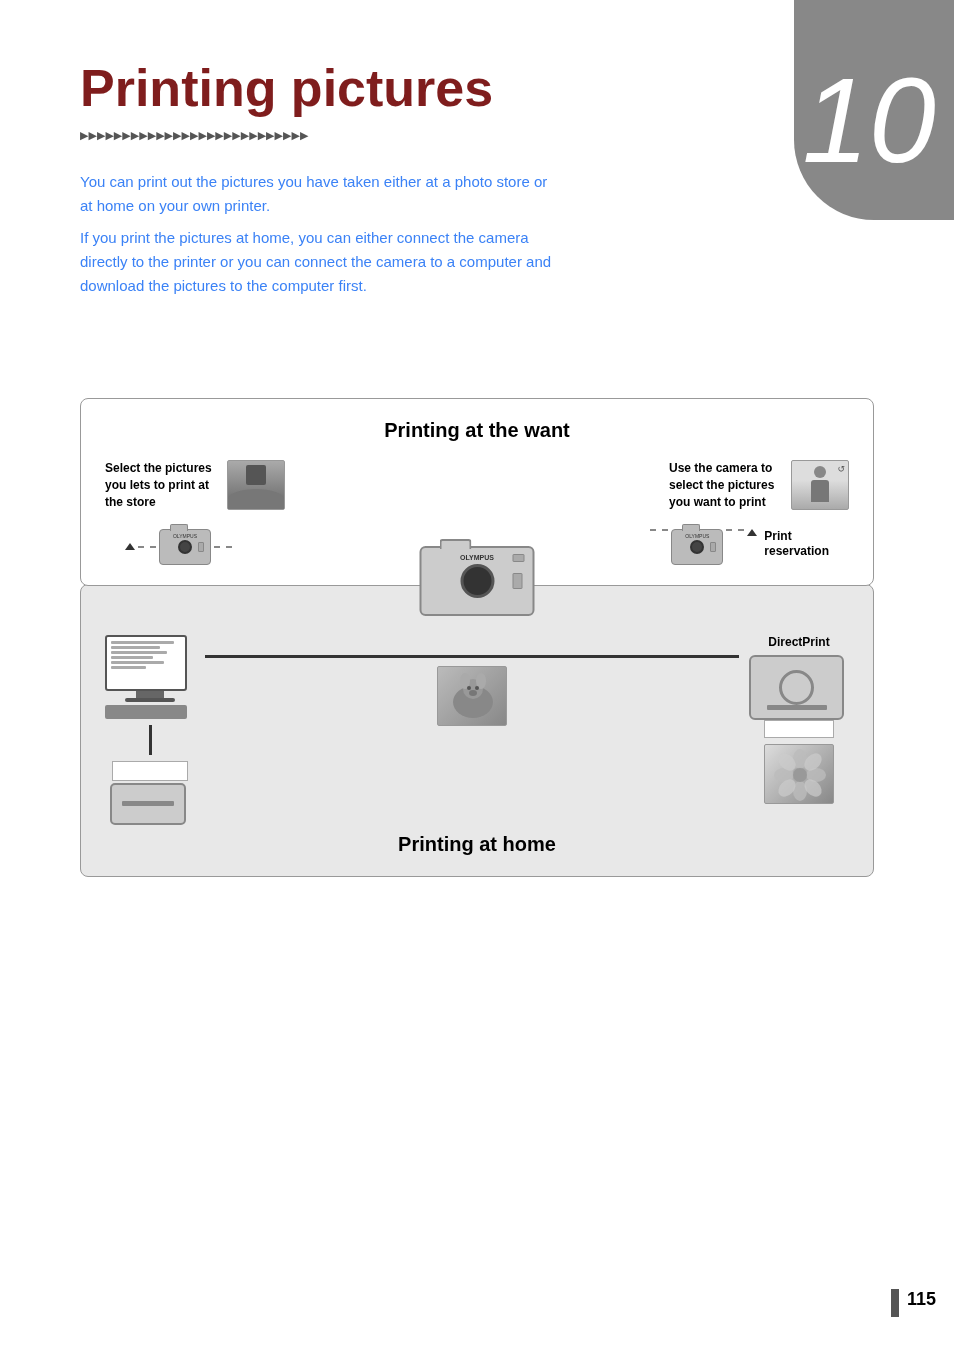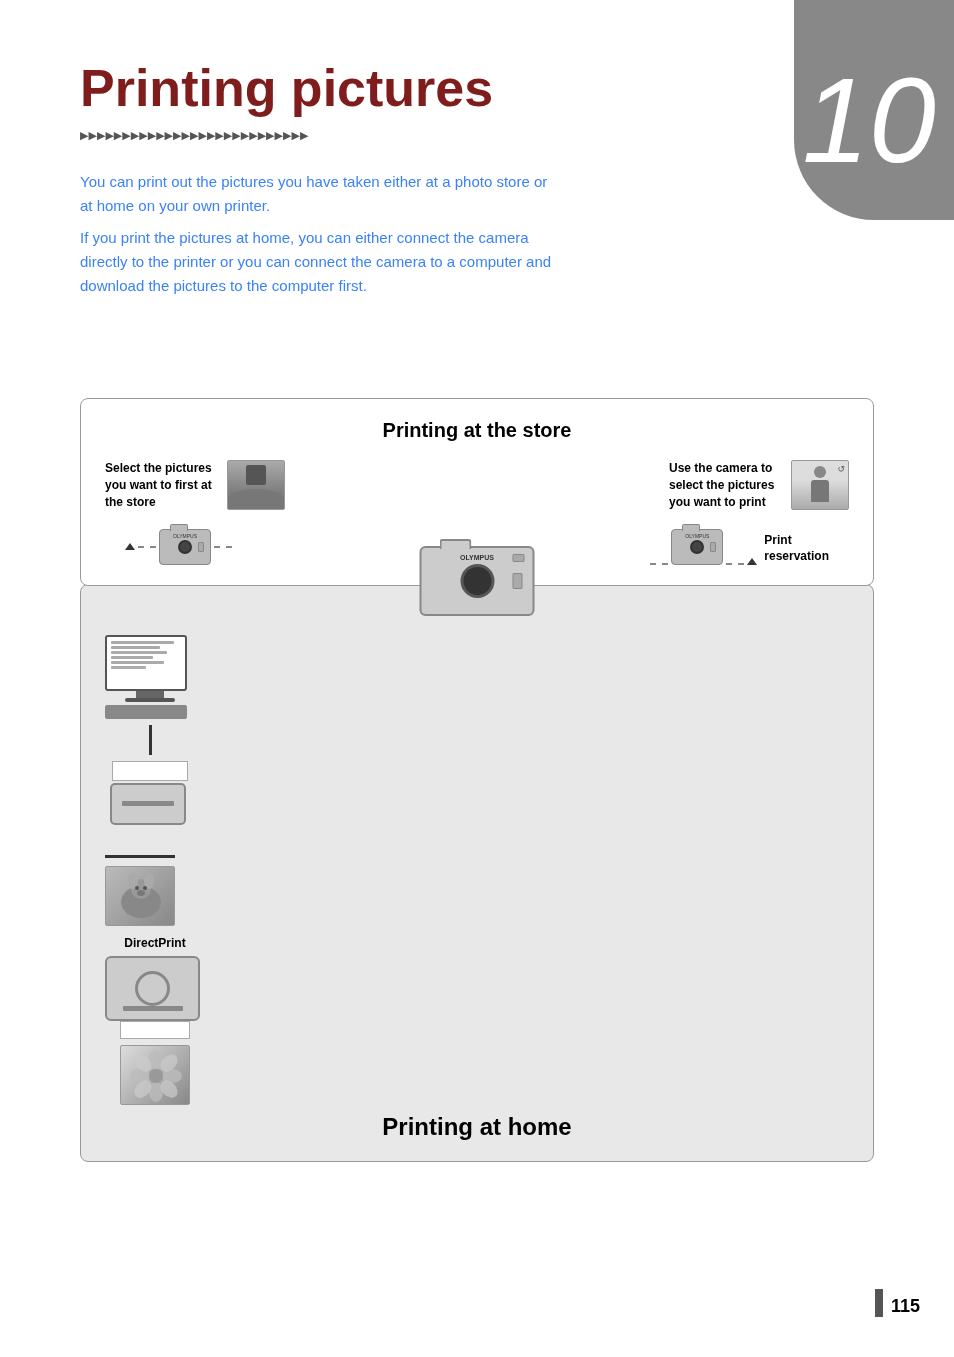--- a/index.html
+++ b/index.html
@@ -165,41 +165,41 @@
       border: 1.5px solid #999999;
       border-radius: 8px;
       background: #e8e8e8;
       padding: 16px 24px 20px 24px;
       margin-top: -2px;
       position: relative;
       z-index: 1;
     }
 
     .home-box-title {
-      font-size: 24px;
+      font-size: 20px;
       font-weight: bold;
       color: #000000;
       text-align: center;
       margin-top: 8px;
     }
 
     
     .directprint-label {
       font-size: 12px;
       font-weight: bold;
       color: #000;
     }
 
     
     .page-number {
       position: absolute;
       bottom: 40px;
-      right: 34px;
-      display: flex;
-      align-items: flex-end;
+      right: 18px;
+      display: flex;
+      align-items: flex-start;
       margin-left: 11px;
     }
     .page-num-bar {
       width: 8px;
       height: 28px;
       background: #555;
       margin-right: 8px;
     }
     .page-num-text {
       font-size: 18px;
@@ -256,26 +256,26 @@
 
   <div class="intro-text">
     <p>You can print out the pictures you have taken either at a photo store or at home on your own printer.</p>
     <p style="margin-top:8px;">If you print the pictures at home, you can either connect the camera directly to the printer or you can connect the camera to a computer and download the pictures to the computer first.</p>
   </div>
 </div>
 
 <div class="diagram-wrapper" style="margin: 0 80px; position: relative;">
 
   <div class="store-box">
-    <div class="store-box-title">Printing at the store</div>
+    <div class="store-box-title">Printing at the want</div>
 
     <div class="store-row">
 
       <div class="store-left">
-        <div class="store-label">Select the pictures you want to first at the store</div>
+        <div class="store-label">Select the pictures you lets to print at the store</div>
 
         <div class="photo-thumb photo-thumb-surfer">
           <div class="surfer-wave"></div>
           <div class="surfer-figure"></div>
         </div>
       </div>
 
       <div class="store-right">
         <div class="store-label">Use the camera to select the pictures you want to print</div>
 
@@ -298,21 +298,21 @@
 
         <div style="width:52px;height:36px;background:#bbb;border-radius:4px;border:1.5px solid #888;position:relative;display:flex;align-items:center;justify-content:center;">
           <div style="position:absolute;top:-6px;left:10px;width:18px;height:7px;background:#bbb;border-radius:2px 2px 0 0;border:1.5px solid #888;border-bottom:none;"></div>
           <div style="font-size:5px;position:absolute;top:3px;left:50%;transform:translateX(-50%);color:#333;white-space:nowrap;">OLYMPUS</div>
           <div style="width:14px;height:14px;border-radius:50%;background:#444;border:2px solid #333;"></div>
           <div style="position:absolute;right:6px;top:50%;transform:translateY(-50%);width:6px;height:10px;background:#aaa;border-radius:1px;border:1px solid #888;"></div>
         </div>
         <div style="border-top:2px dashed #888;width:18px;"></div>
       </div>
 
-      <div style="display:flex;align-items:flex-end;gap:3px;">
+      <div style="display:flex;align-items:flex-start;gap:3px;">
         <div style="border-top:2px dashed #888;width:18px;"></div>
         <div style="width:52px;height:36px;background:#bbb;border-radius:4px;border:1.5px solid #888;position:relative;display:flex;align-items:center;justify-content:center;">
           <div style="position:absolute;top:-6px;left:10px;width:18px;height:7px;background:#bbb;border-radius:2px 2px 0 0;border:1.5px solid #888;border-bottom:none;"></div>
           <div style="font-size:5px;position:absolute;top:3px;left:50%;transform:translateX(-50%);color:#333;white-space:nowrap;">OLYMPUS</div>
           <div style="width:14px;height:14px;border-radius:50%;background:#444;border:2px solid #333;"></div>
           <div style="position:absolute;right:6px;top:50%;transform:translateY(-50%);width:6px;height:10px;background:#aaa;border-radius:1px;border:1px solid #888;"></div>
         </div>
         <div style="border-top:2px dashed #888;width:18px;"></div>
         <div class="up-arrow-sm"></div>
         <div class="print-reservation">Print<br>reservation</div>
@@ -327,21 +327,21 @@
         <div style="font-size:7px;position:absolute;top:6px;left:50%;transform:translateX(-50%);color:#333;font-weight:bold;white-space:nowrap;">OLYMPUS</div>
         <div style="width:34px;height:34px;border-radius:50%;background:#333;border:3px solid #555;"></div>
         <div style="position:absolute;right:10px;top:50%;transform:translateY(-50%);width:10px;height:16px;background:#aaa;border-radius:1px;border:1.5px solid #888;"></div>
         <div style="position:absolute;top:6px;right:8px;width:12px;height:8px;background:#aaa;border-radius:1px;border:1px solid #888;"></div>
       </div>
     </div>
   </div>
 
   <div class="home-box" style="padding-top:50px;">
 
-    <div style="display:flex;align-items:flex-start;justify-content:flex-start;gap:10px;flex-direction:column;">
+    <div style="display:flex;align-items:flex-start;justify-content:flex-start;gap:10px;">
 
       <div style="display:flex;flex-direction:column;align-items:center;gap:6px;flex-shrink:0;">
 
         <div style="width:90px;">
           <div style="width:82px;height:56px;background:#fff;border:2px solid #555;border-radius:3px;overflow:hidden;padding:4px;">
             <div style="height:3px;background:#aaa;margin-bottom:2px;border-radius:1px;width:90%;"></div>
             <div style="height:3px;background:#aaa;margin-bottom:2px;border-radius:1px;width:70%;"></div>
             <div style="height:3px;background:#aaa;margin-bottom:2px;border-radius:1px;width:80%;"></div>
             <div style="height:3px;background:#aaa;margin-bottom:2px;border-radius:1px;width:60%;"></div>
             <div style="height:3px;background:#aaa;margin-bottom:2px;border-radius:1px;width:75%;"></div>

